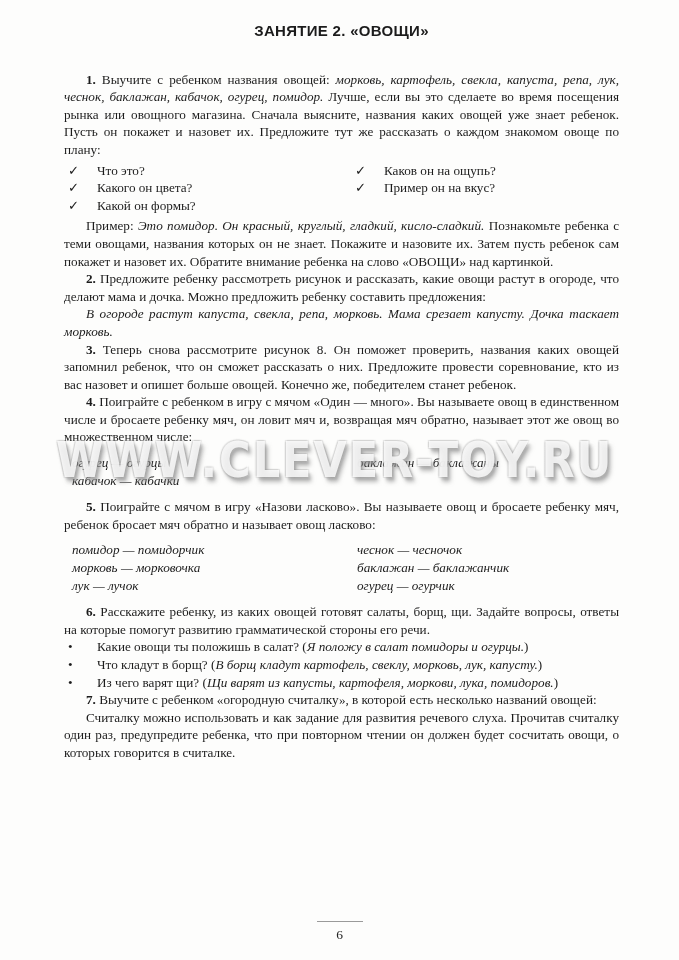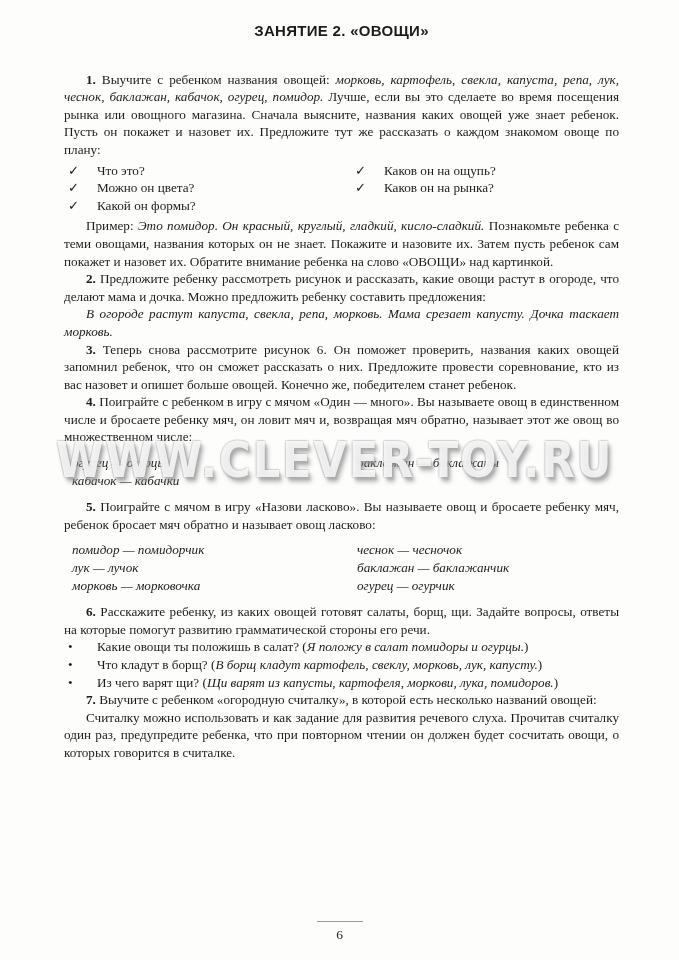--- a/index.html
+++ b/index.html
@@ -108,65 +108,65 @@
     <p class="para"><span class="num">1.</span><span> Выучите с ребенком названия овощей: </span><span class="it">морковь, картофель, свекла, капуста, репа, лук, чеснок, баклажан, кабачок, огурец, помидор.</span><span> Лучше, если вы это сделаете во время посещения рынка или овощного магазина. Сначала выясните, названия каких овощей уже знает ребенок. Пусть он покажет и назовет их. Предложите тут же рассказать о каждом знакомом овоще по плану:</span></p>
 
     <div class="checklist">
       <div>
         <div class="check-item">
             <span class="check-glyph">✓</span>
             <span>Что это?</span>
           </div>
         <div class="check-item">
             <span class="check-glyph">✓</span>
-            <span>Можно он цвета?</span>
+            <span>Какого он цвета?</span>
           </div>
         <div class="check-item">
             <span class="check-glyph">✓</span>
             <span>Какой он формы?</span>
           </div>
       </div>
       <div>
         <div class="check-item">
             <span class="check-glyph">✓</span>
             <span>Каков он на ощупь?</span>
           </div>
         <div class="check-item">
             <span class="check-glyph">✓</span>
-            <span>Каков он на рынка?</span>
+            <span>Пример он на вкус?</span>
           </div>
       </div>
     </div>
 
     <p class="para"><span>Пример: </span><span class="it">Это помидор. Он красный, круглый, гладкий, кисло-сладкий.</span><span> Познакомьте ребенка с теми овощами, названия которых он не знает. Покажите и назовите их. Затем пусть ребенок сам покажет и назовет их. Обратите внимание ребенка на слово «ОВОЩИ» над картинкой.</span></p>
 
     <p class="para"><span class="num">2.</span><span> Предложите ребенку рассмотреть рисунок и рассказать, какие овощи растут в огороде, что делают мама и дочка. Можно предложить ребенку составить предложения:</span></p>
     <p class="para it">В огороде растут капуста, свекла, репа, морковь. Мама срезает капусту. Дочка таскает морковь.</p>
 
-    <p class="para"><span class="num">3.</span><span> Теперь снова рассмотрите рисунок 6. Он поможет проверить, названия каких овощей запомнил ребенок, что он сможет рассказать о них. Предложите провести соревнование, кто из вас назовет и опишет больше овощей. Конечно же, победителем станет ребенок.</span></p>
+    <p class="para"><span class="num">3.</span><span> Теперь снова рассмотрите рисунок 8. Он поможет проверить, названия каких овощей запомнил ребенок, что он сможет рассказать о них. Предложите провести соревнование, кто из вас назовет и опишет больше овощей. Конечно же, победителем станет ребенок.</span></p>
 
     <p class="para"><span class="num">4.</span><span> Поиграйте с ребенком в игру с мячом «Один — много». Вы называете овощ в единственном числе и бросаете ребенку мяч, он ловит мяч и, возвращая мяч обратно, называет этот же овощ во множественном числе:</span></p>
 
     <div class="pairs">
       <div>
         <div class="pair-line">огурец — огурцы</div>
         <div class="pair-line">кабачок — кабачки</div>
       </div>
       <div>
         <div class="pair-line">баклажан — баклажаны</div>
       </div>
     </div>
 
     <p class="para"><span class="num">5.</span><span> Поиграйте с мячом в игру «Назови ласково». Вы называете овощ и бросаете ребенку мяч, ребенок бросает мяч обратно и называет овощ ласково:</span></p>
 
     <div class="pairs">
       <div>
         <div class="pair-line">помидор — помидорчик</div>
+        <div class="pair-line">морковь — морковочка</div>
         <div class="pair-line">лук — лучок</div>
-        <div class="pair-line">морковь — морковочка</div>
       </div>
       <div>
         <div class="pair-line">чеснок — чесночок</div>
         <div class="pair-line">баклажан — баклажанчик</div>
         <div class="pair-line">огурец — огурчик</div>
       </div>
     </div>
 
     <p class="para"><span class="num">6.</span><span> Расскажите ребенку, из каких овощей готовят салаты, борщ, щи. Задайте вопросы, ответы на которые помогут развитию грамматической стороны его речи.</span></p>
 

